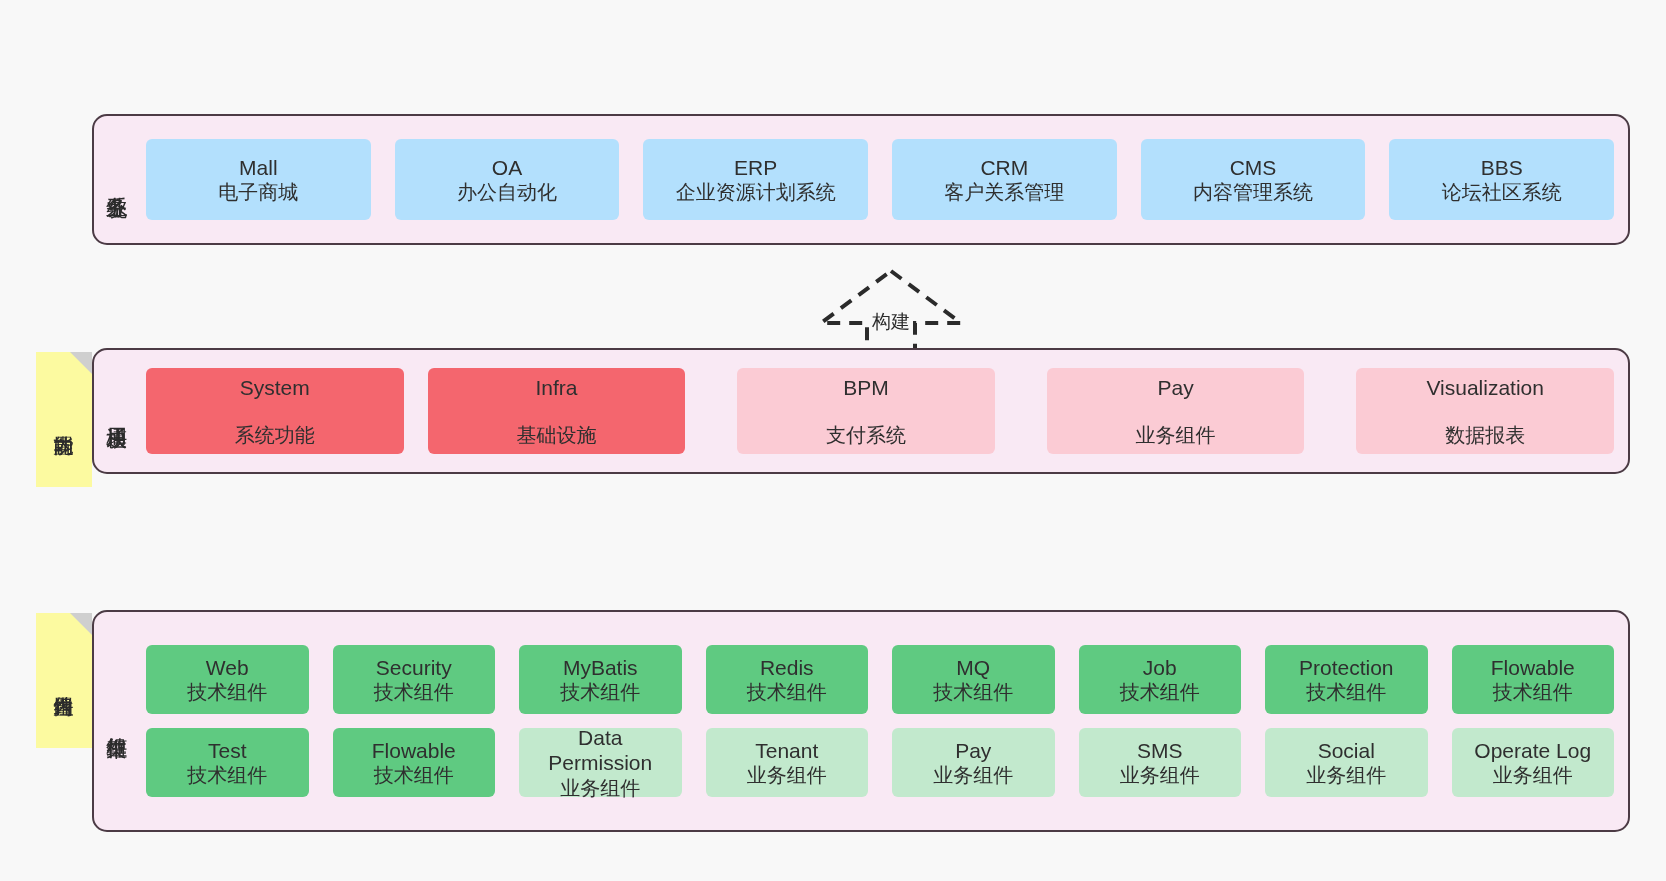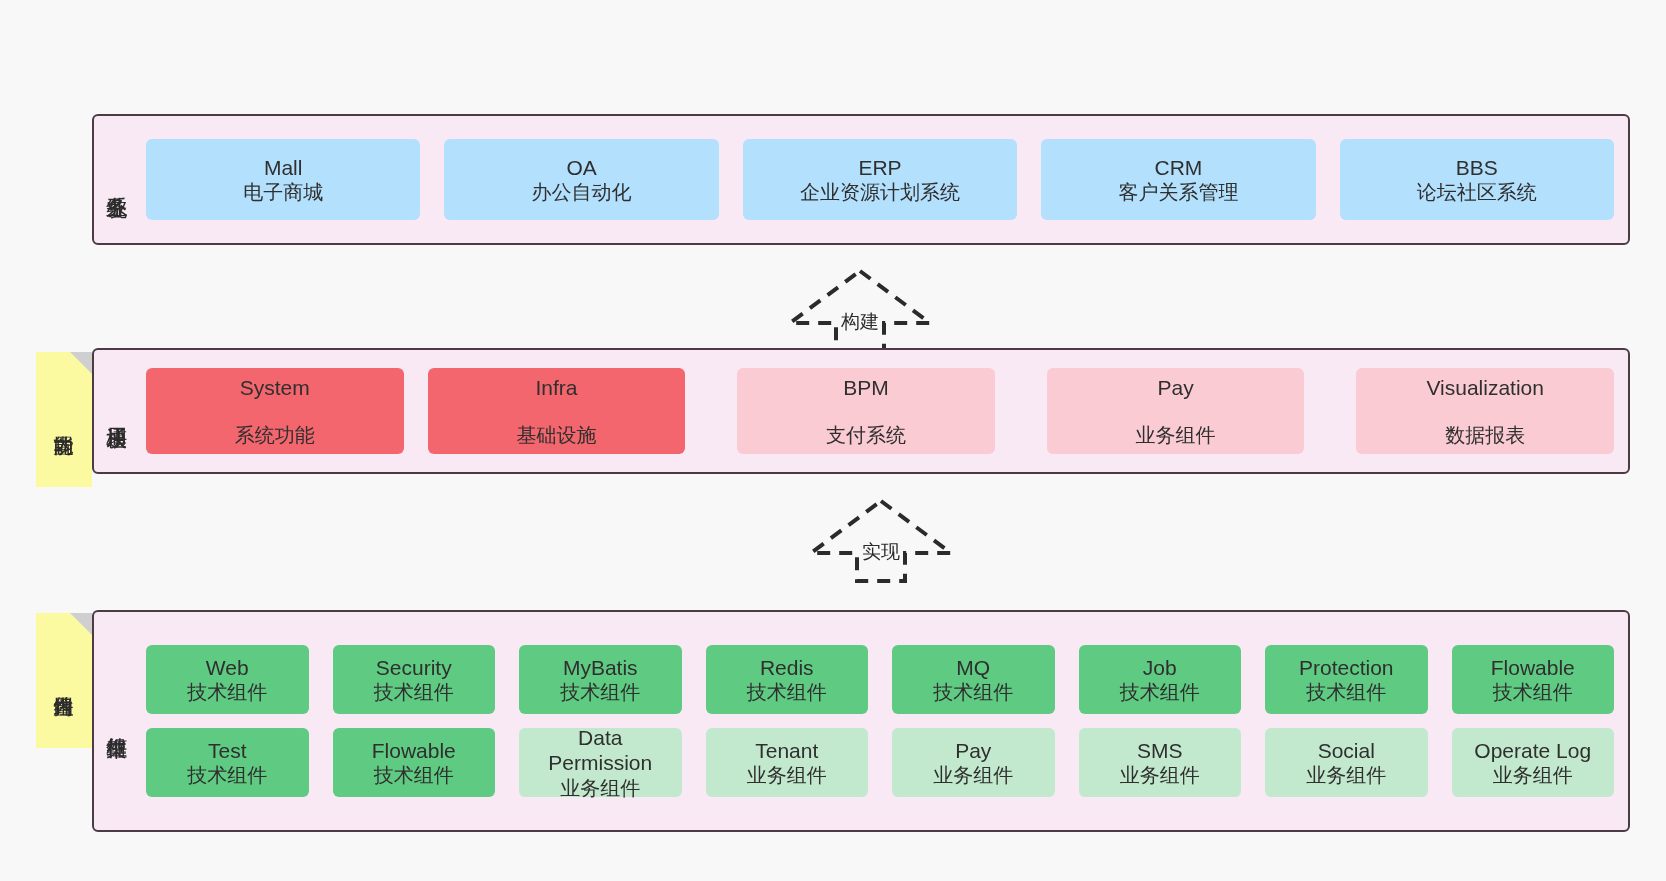--- a/index.html
+++ b/index.html
@@ -21,21 +21,21 @@
     left: 0; top: 0;
     width: 1666px;
     height: 881px;
   }
 
   
   .layer {
     position: absolute;
     background: #f9e9f4;
     border: 2px solid #4c3b45;
-    border-radius: 6px;
+    border-radius: 15px;
     box-sizing: border-box;
     display: flex;
     align-items: stretch;
   }
 
   .layer-title {
     flex: 0 0 auto;
     width: 46px;
     display: flex;
     align-items: center;
@@ -151,28 +151,32 @@
         </div>
         <div class="card c-blue h-tall">
           <span class="card-en">ERP</span>
           <span class="card-cn">企业资源计划系统</span>
         </div>
         <div class="card c-blue h-tall">
           <span class="card-en">CRM</span>
           <span class="card-cn">客户关系管理</span>
         </div>
         <div class="card c-blue h-tall">
+          <span class="card-en">CMS</span>
+          <span class="card-cn">内容管理系统</span>
+        </div>
+        <div class="card c-blue h-tall">
           <span class="card-en">BBS</span>
           <span class="card-cn">论坛社区系统</span>
         </div>
       </div>
     </div>
   </div>
 
-  <div class="arrow-wrap" style="left:784px; top:265px; width:152px; height:90px;">
+  <div class="arrow-wrap" style="left:815px; top:265px; width:152px; height:90px;">
     <svg width="152" height="90" viewBox="0 0 152 90">
       <path d="M76 6 L146 58 L100 58 L100 86 L52 86 L52 58 L6 58 Z" fill="none" stroke="#2b2b2b" stroke-width="4" stroke-dasharray="13,9" stroke-linejoin="miter"></path>
     </svg>
     <div class="arrow-label" style="left:0; top:44px; width:152px;">构建</div>
   </div>
 
   <div class="note" style="left:36px; top:352px; height:135px;">
     <span class="fold"></span>
     <span>内置功能</span>
   </div>
@@ -198,26 +202,20 @@
           <span class="card-cn">业务组件</span>
         </div>
         <div class="card c-pink h-mid">
           <span class="card-en">Visualization</span>
           <span class="card-cn">数据报表</span>
         </div>
       </div>
     </div>
   </div>
 
-  <div class="arrow-wrap" style="left:805px; top:495px; width:152px; height:90px;">
-    <svg width="152" height="90" viewBox="0 0 152 90">
-      <path d="M76 6 L146 58 L100 58 L100 86 L52 86 L52 58 L6 58 Z" fill="none" stroke="#2b2b2b" stroke-width="4" stroke-dasharray="13,9" stroke-linejoin="miter"></path>
-    </svg>
-    <div class="arrow-label" style="left:0; top:44px; width:152px;">实现</div>
-  </div>
 
   <div class="note" style="left:36px; top:613px; height:135px;">
     <span class="fold"></span>
     <span>内置组件</span>
   </div>
 
   <div class="layer" id="layer3" style="left:92px; top:610px; width:1538px; height:222px;">
     <div class="layer-title">框架组件</div>
     <div class="layer-body">
 

